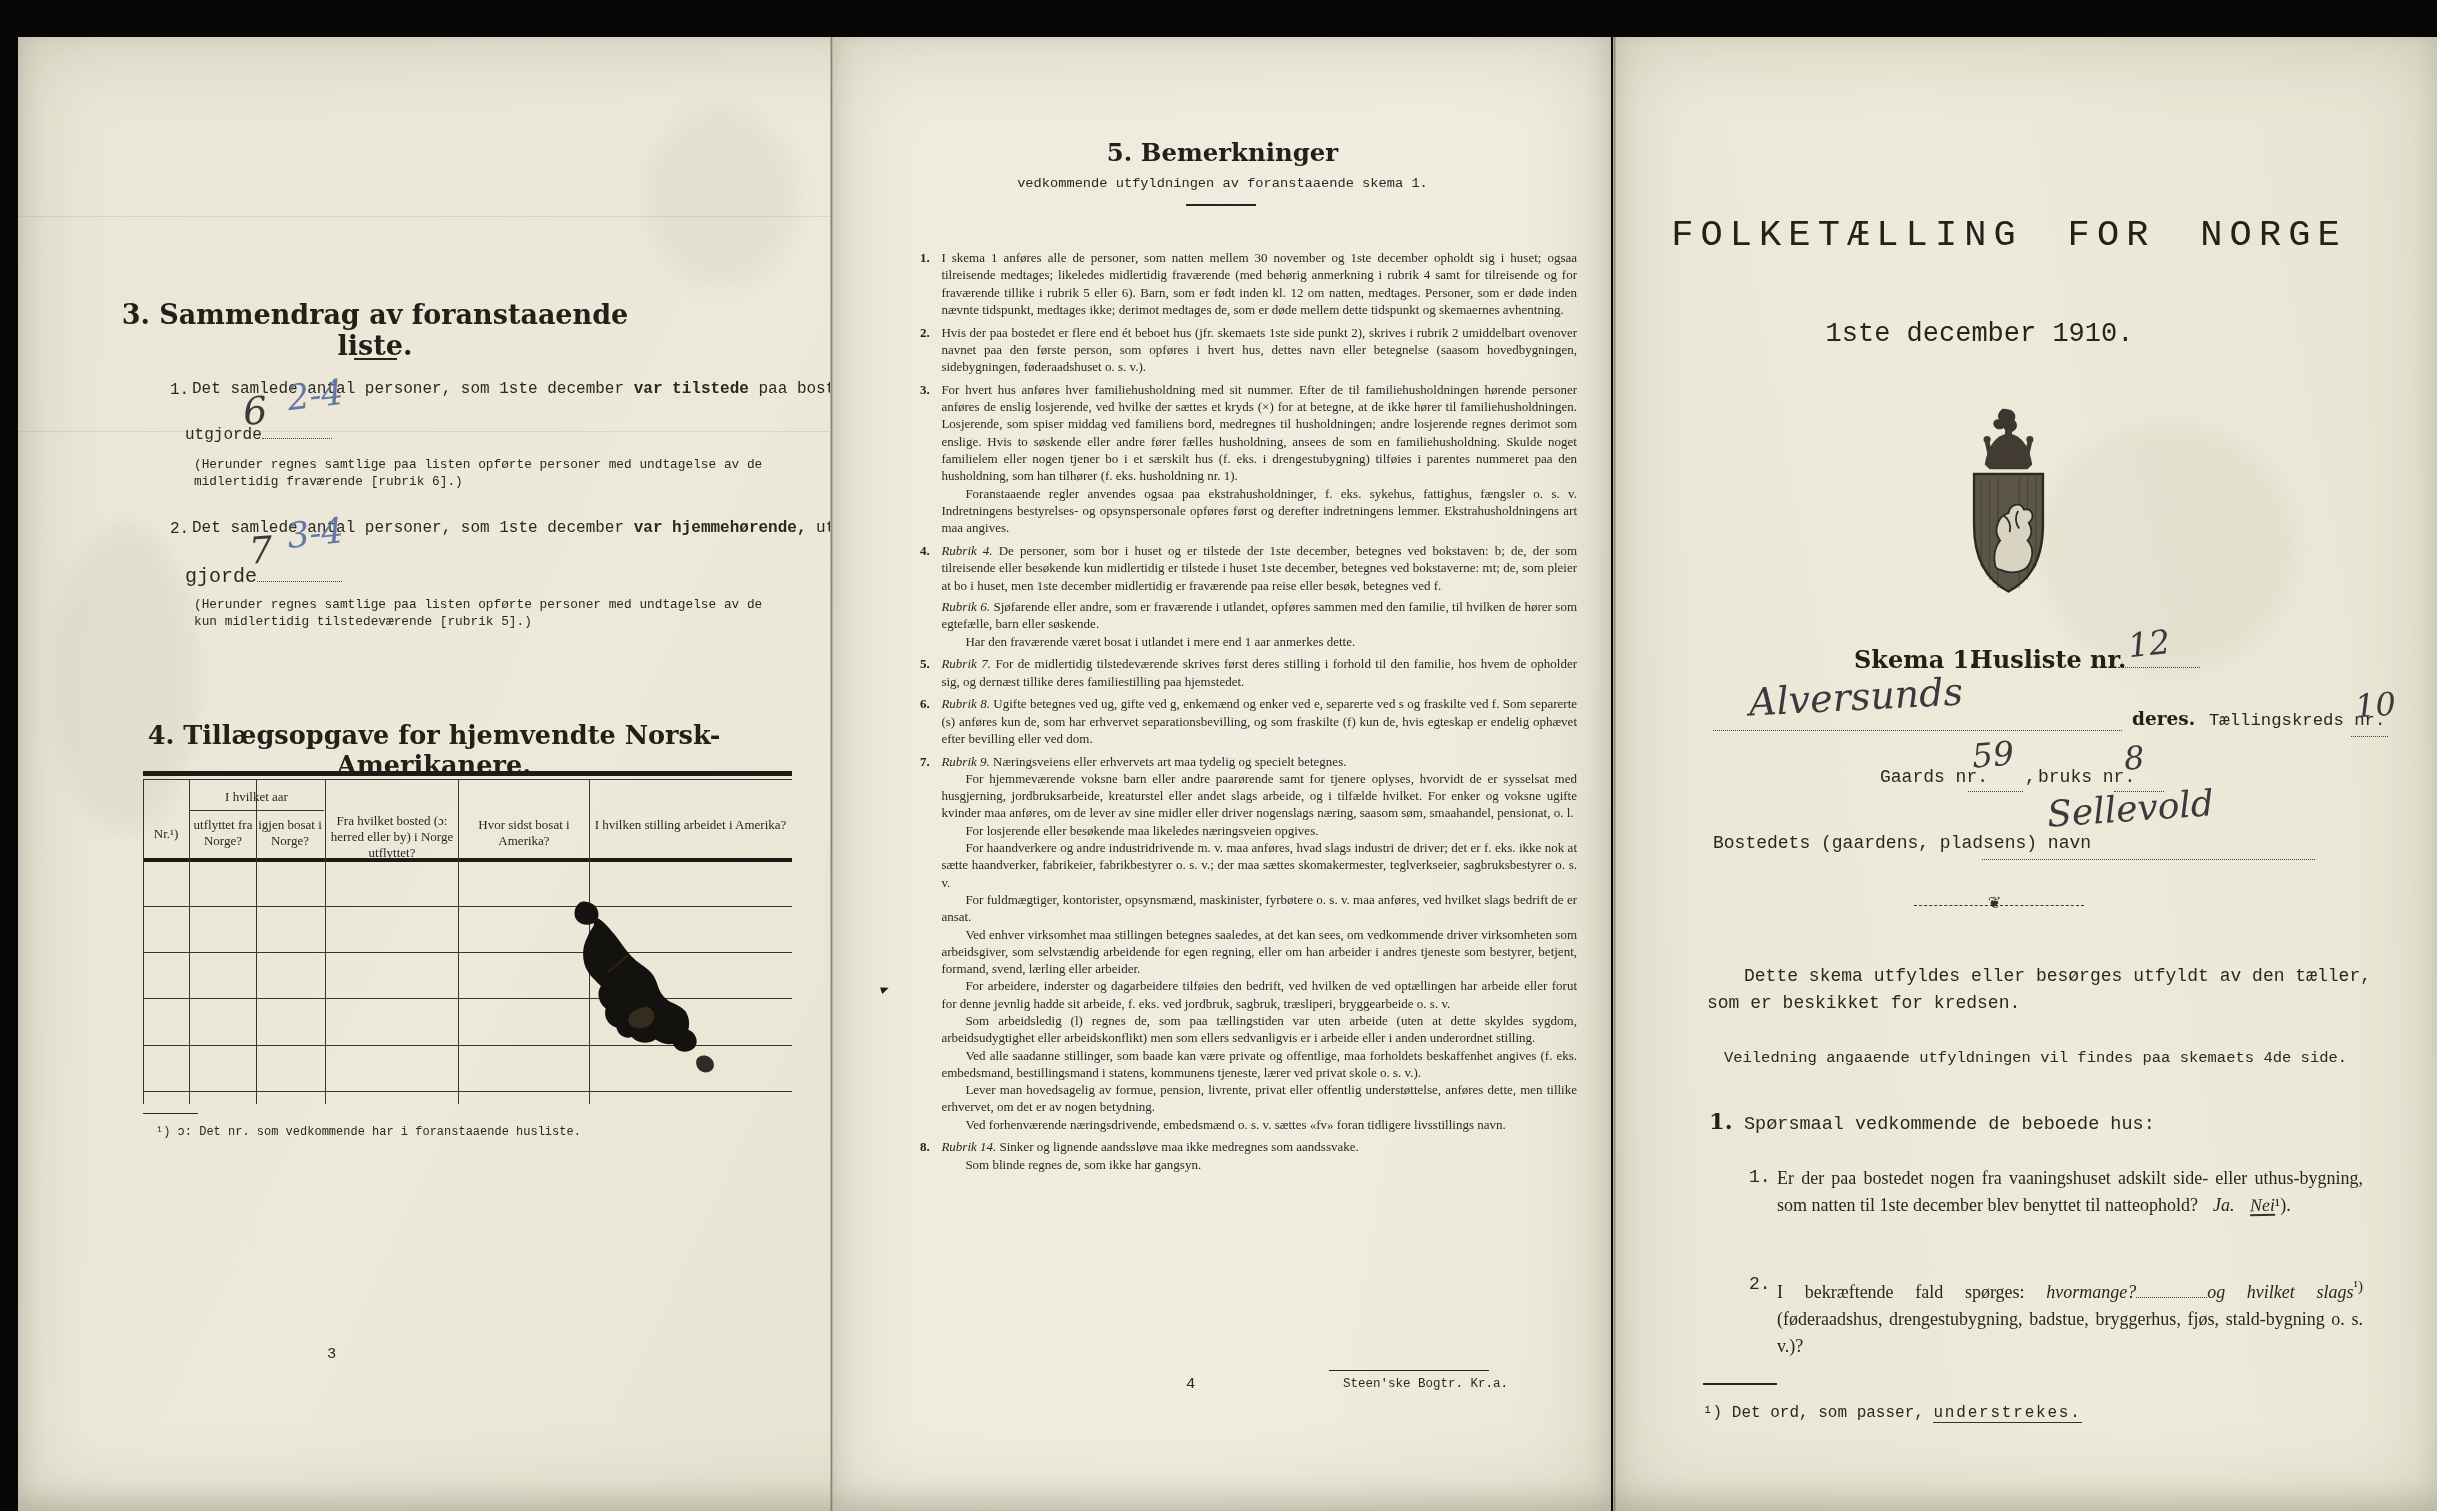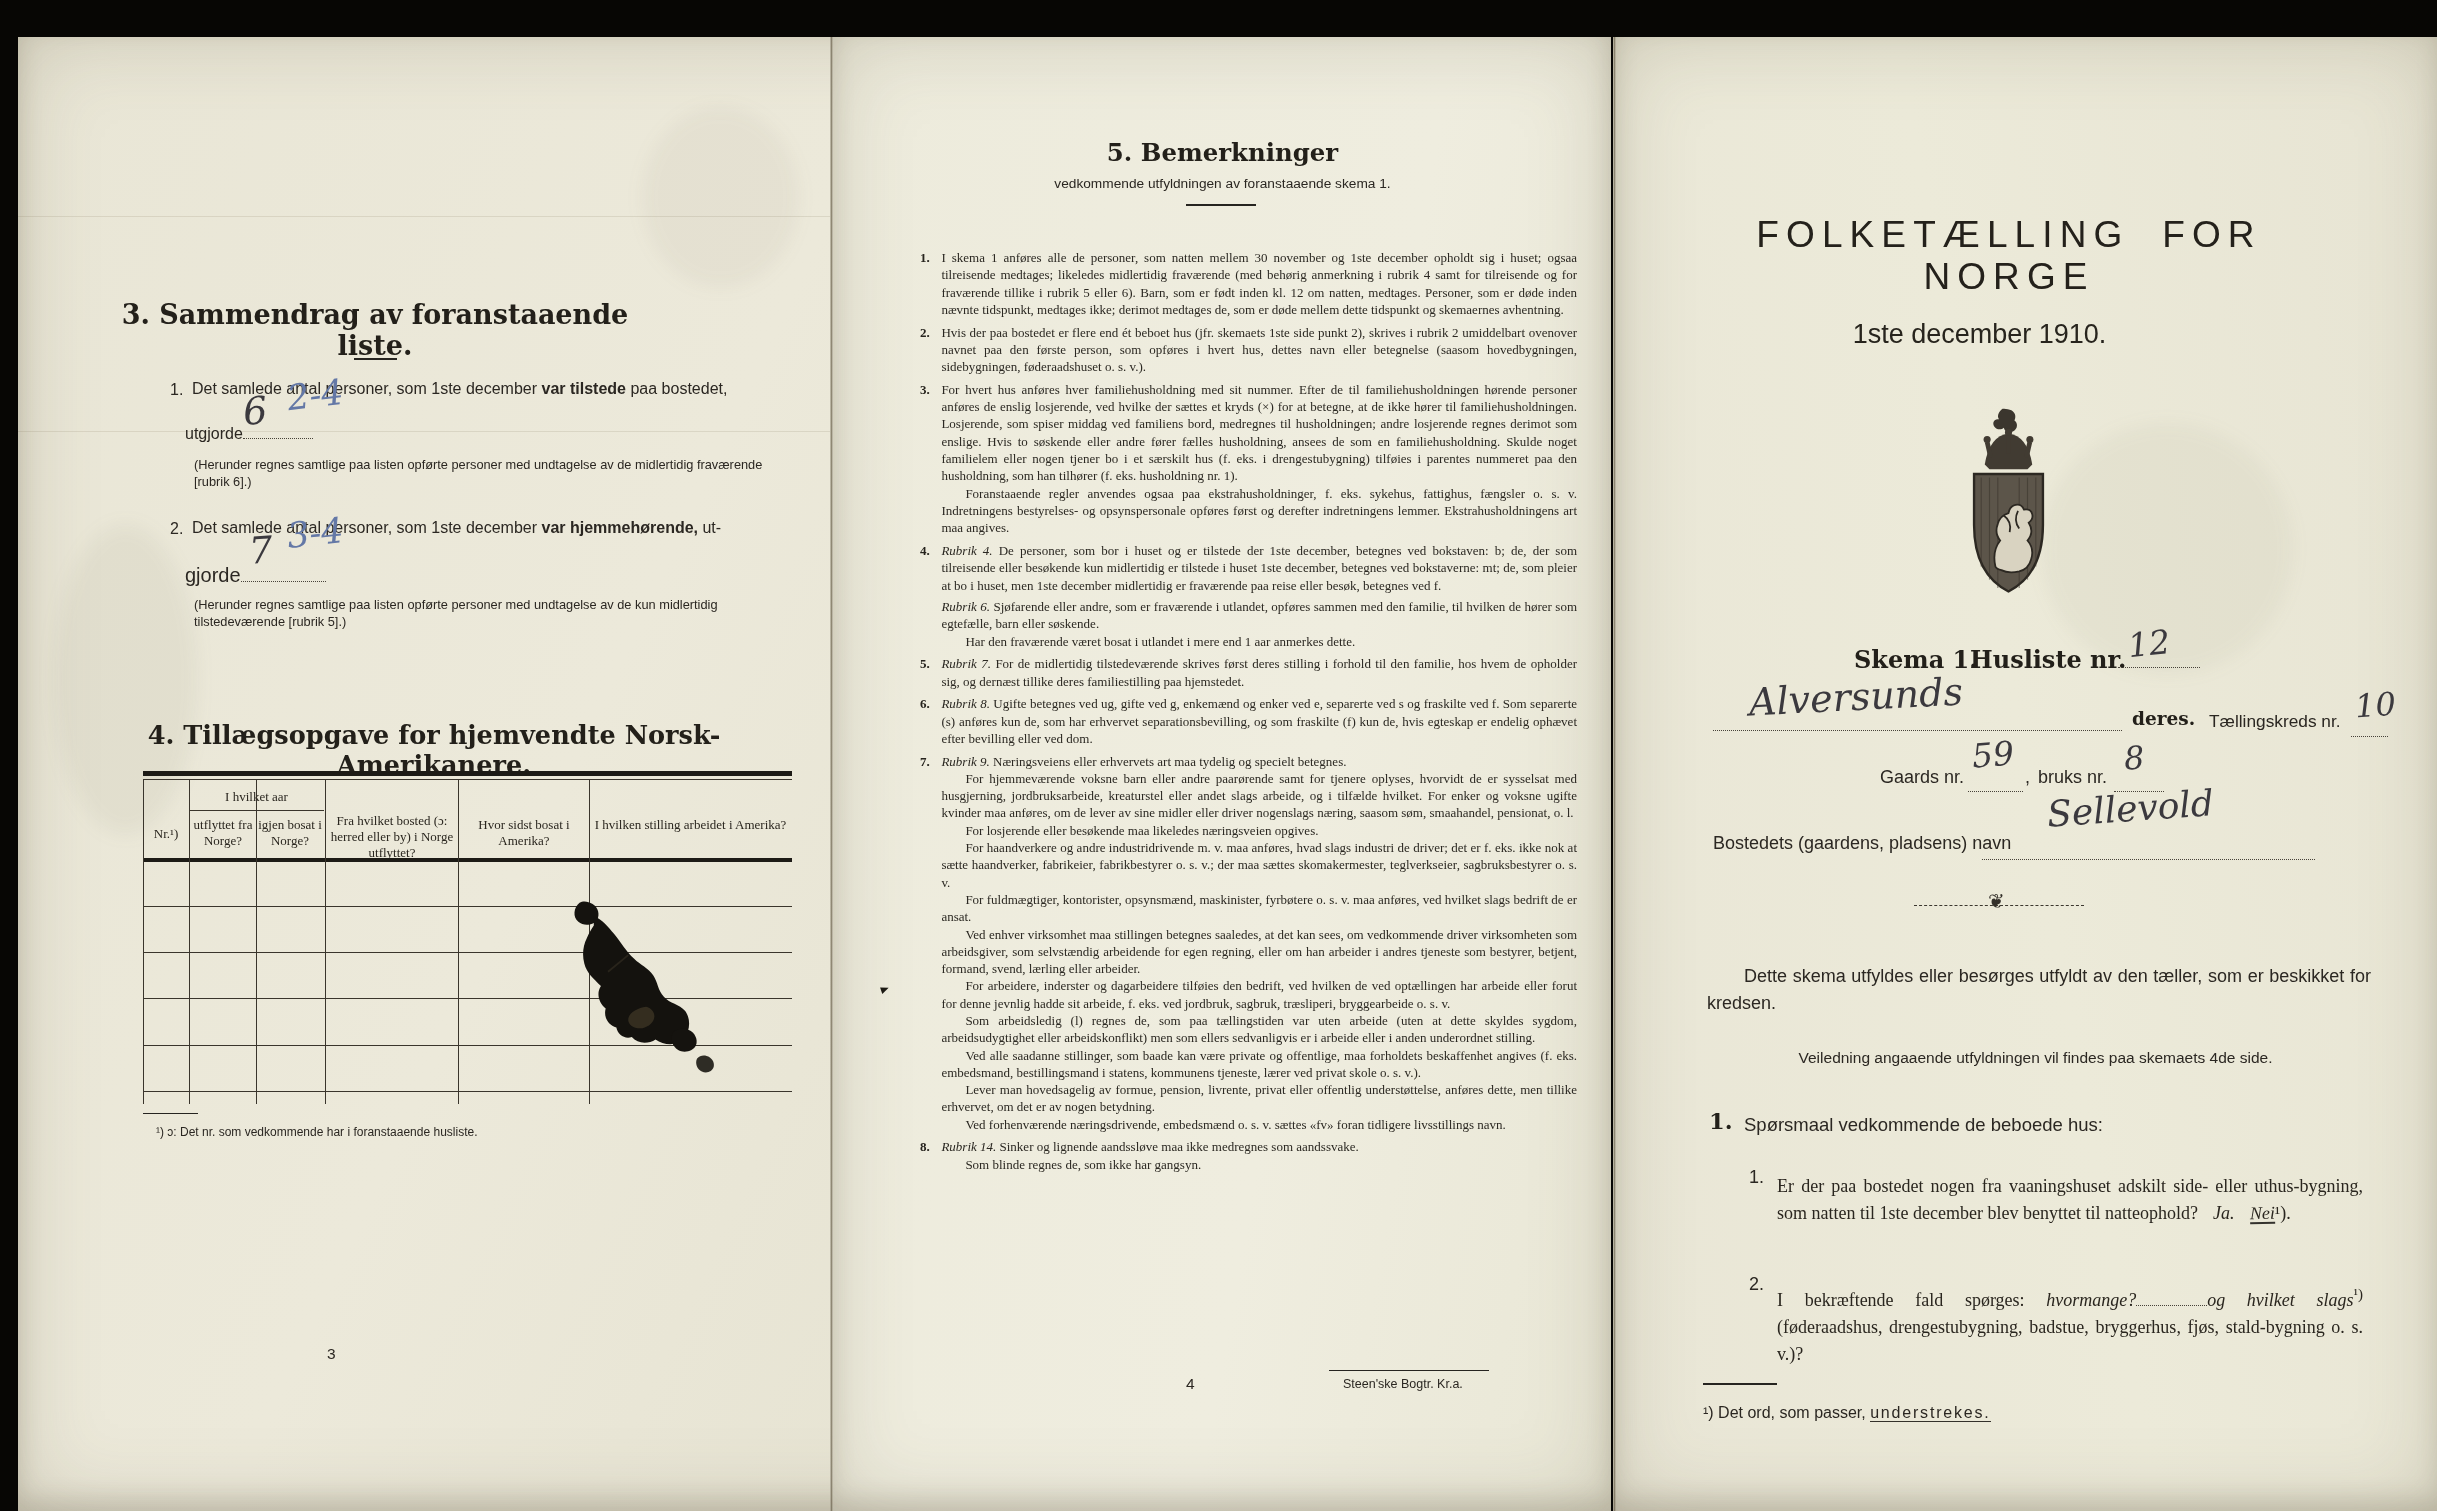--- a/index.html
+++ b/index.html
@@ -4,21 +4,21 @@
 <style>
   html,body{margin:0;padding:0;background:#050505;}
   #canvas{position:relative;width:2438px;height:1511px;background:#070604;overflow:hidden;
           font-family:"Liberation Serif",serif;color:#2b2722;}
   .abs{position:absolute;}
   .page{position:absolute;top:37px;height:1474px;box-shadow:inset 0 0 83px rgba(95,85,58,.22), inset 0 -10.7px 24px rgba(60,50,30,.18);}
   #pgL{left:18px;width:937px;background:linear-gradient(115deg,#e9e6d6 0%,#ece9da 55%,#e6e3d2 100%);}
   #pgM{left:830px;width:781px;background:linear-gradient(100deg,#edebdc 0%,#efeddf 60%,#e9e7d6 100%);}
   #pgR{left:1613px;width:792px;background:linear-gradient(80deg,#e9e6d6 0%,#ecead9 50%,#e7e4d3 100%);padding-left:36px;}
   .slab{font-family:"DejaVu Serif",serif;font-weight:700;color:#23201a;}
-  .serif{font-family:Liberation Sans, sans-serif;}
+  .serif{font-family:Liberation Mono, monospace;}
   .ctr{text-align:center;}
   .hand{font-family:"DejaVu Serif",serif;font-style:italic;color:#3b393e;}
   .pencil{font-family:"DejaVu Serif",serif;font-style:italic;color:#6478a6;}
   .dotfill{display:inline-block;border-bottom:1.8px dotted #474239;height:1em;vertical-align:baseline;}
   .rule{background:#262420;}
   .crease{position:absolute;top:0;bottom:0;width:3px;background:linear-gradient(90deg,rgba(40,32,18,.0),rgba(60,48,26,.45),rgba(40,32,18,.0));}
   .foldline{position:absolute;height:1.2px;background:rgba(110,98,72,.14);left:0;right:0;}
   
   #mlist{font-size:13px;line-height:17.3px;}
   .mitem{display:flex;margin-bottom:5.4px;}
@@ -27,21 +27,21 @@
   .mbody p{margin:0;}
   .mbody p.ind{text-indent:24px;}
   .mbody p.sub{margin-top:4.2px;}
   .lead{font-style:italic;}
   
   #tbl{left:125px;top:734px;width:649px;height:333px;}
   #tbl .hline{position:absolute;left:0;right:0;height:1.2px;background:#3a352c;}
   #tbl .vline{position:absolute;top:8.3px;bottom:0;width:1.2px;background:#3a352c;}
   #tbl .hcell{position:absolute;font-size:13px;line-height:16px;text-align:center;color:#2a261f;}
   
-  .qbody{text-align:justify;font-size:18px;line-height:27px;color:#2a261f;margin-top:8px;}
+  .qbody{text-align:justify;font-size:18px;line-height:27px;color:#2a261f;}
   .ink-underline{border-bottom:2.4px solid #34322d;display:inline-block;line-height:1;transform:rotate(-1deg);}
   .ghost{position:absolute;border-radius:50%;filter:blur(8.3px);}
 </style>
 </head>
 <body>
 
 <div id="canvas">
 
   <div id="pgL" class="page">
     <div class="foldline" style="top:179px"></div>

